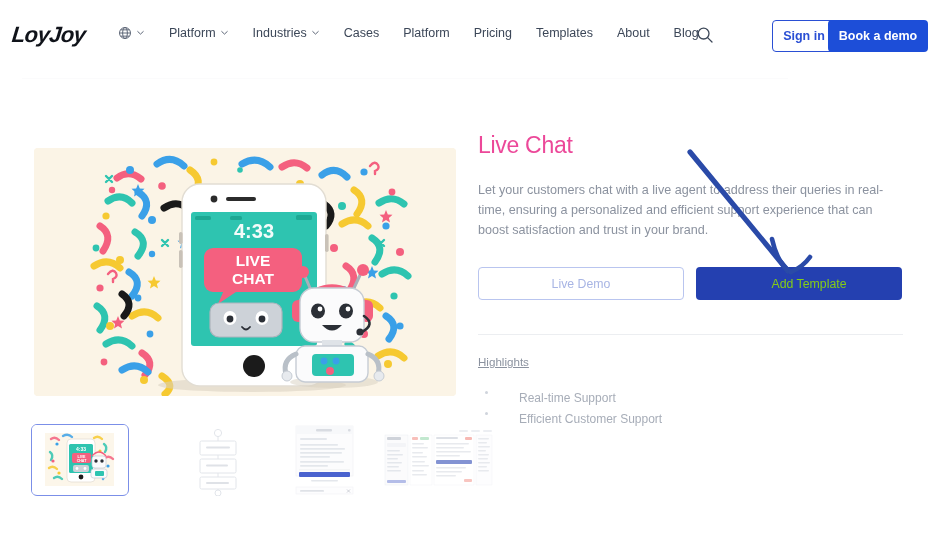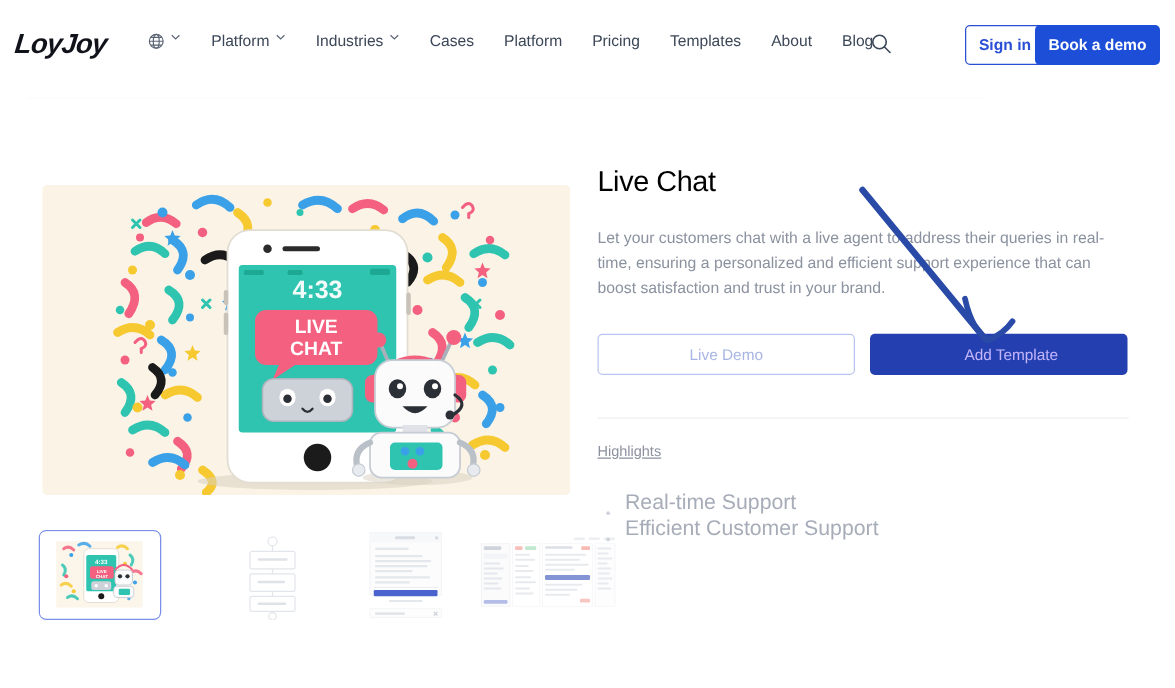--- a/index.html
+++ b/index.html
@@ -22,21 +22,21 @@
     position: absolute; left: 12px; top: 22px;
     font-size: 22px; font-weight: 800; letter-spacing: -0.6px;
     color: #10131a; font-style: italic;
     transform: skewX(-6deg);
   }
   .nav-links {
     position: absolute; left: 118px; top: 26px;
     display: flex; align-items: center; gap: 0px;
   }
   .nav-item {
-    display: flex; gap: 4px;
+    display: flex; align-items: center; gap: 4px;
     font-size: 12.5px; color: #3c4758; padding: 0 12px;
     white-space: nowrap; cursor: pointer;
   }
   .nav-item:first-child { padding-left: 0; }
   .chev {
     width: 9px; height: 9px; display: inline-block; position: relative; top: -1px;
   }
   .chev svg { display: block; }
   .globe { width: 14px; height: 14px; display: block; }
   .search-btn {
@@ -83,21 +83,21 @@
   .thumb {
     position: absolute; top: 0; width: 98px; height: 72px;
     border-radius: 6px; overflow: hidden; background: #fff; cursor: pointer;
   }
   .thumb.sel { border: 1.6px solid #7b8fe8; }
   .thumb svg { display: block; }
 
   
   .rcol { position: absolute; left: 478px; top: 130px; width: 425px; }
   .title {
-    font-size: 23px; font-weight: 400; color: #000000;
+    font-size: 23px; font-weight: 400; color: #ec4899;
     letter-spacing: -0.3px; line-height: 30px;
   }
   .desc {
     margin-top: 20px;
     font-size: 12.6px; line-height: 20px; color: #8b929f;
     width: 420px;
   }
   .actions { position: absolute; left: 478px; top: 267px; }
   .btn-demo2 {
     position: absolute; left: 0; top: 0;
@@ -105,37 +105,37 @@
     border: 1.3px solid #b9c5ef; border-radius: 4px;
     background: #fff; color: #a8b5e4;
     font-size: 12.3px; font-weight: 400;
     display: flex; align-items: center; justify-content: center;
     cursor: not-allowed;
   }
   .btn-add {
     position: absolute; left: 218px; top: 0;
     width: 206px; height: 33px;
     background: #2440b0; border-radius: 4px;
-    color: #c4b5fd; font-size: 12.3px; font-weight: 400;
+    color: #84cc16; font-size: 12.3px; font-weight: 400;
     display: flex; align-items: center; justify-content: center;
     cursor: pointer;
     padding-left: 20px;
   }
   .divider {
     position: absolute; left: 478px; top: 334px;
     width: 425px; height: 1px; background: #eceef1;
   }
   .hl-title {
     position: absolute; left: 478px; top: 355px;
     font-size: 11.6px; color: #8b929f; text-decoration: underline;
   }
   .hl-list { position: absolute; left: 478px; top: 391px; }
   .hl-item {
-    display: flex; align-items: flex-end; height: 21px;
-    font-size: 17px; color: #a7adb8;
+    display: flex; align-items: flex-start; height: 21px;
+    font-size: 12px; color: #a7adb8; gap: 19px;
   }
   .hl-bullet {
     width: 3px; height: 3px; border-radius: 50%;
     background: #cfd4dc; margin-left: 7px; margin-right: 12px;
     flex: 0 0 auto;
   }
 
   
   .annot {
     position: absolute; left: 660px; top: 135px;

